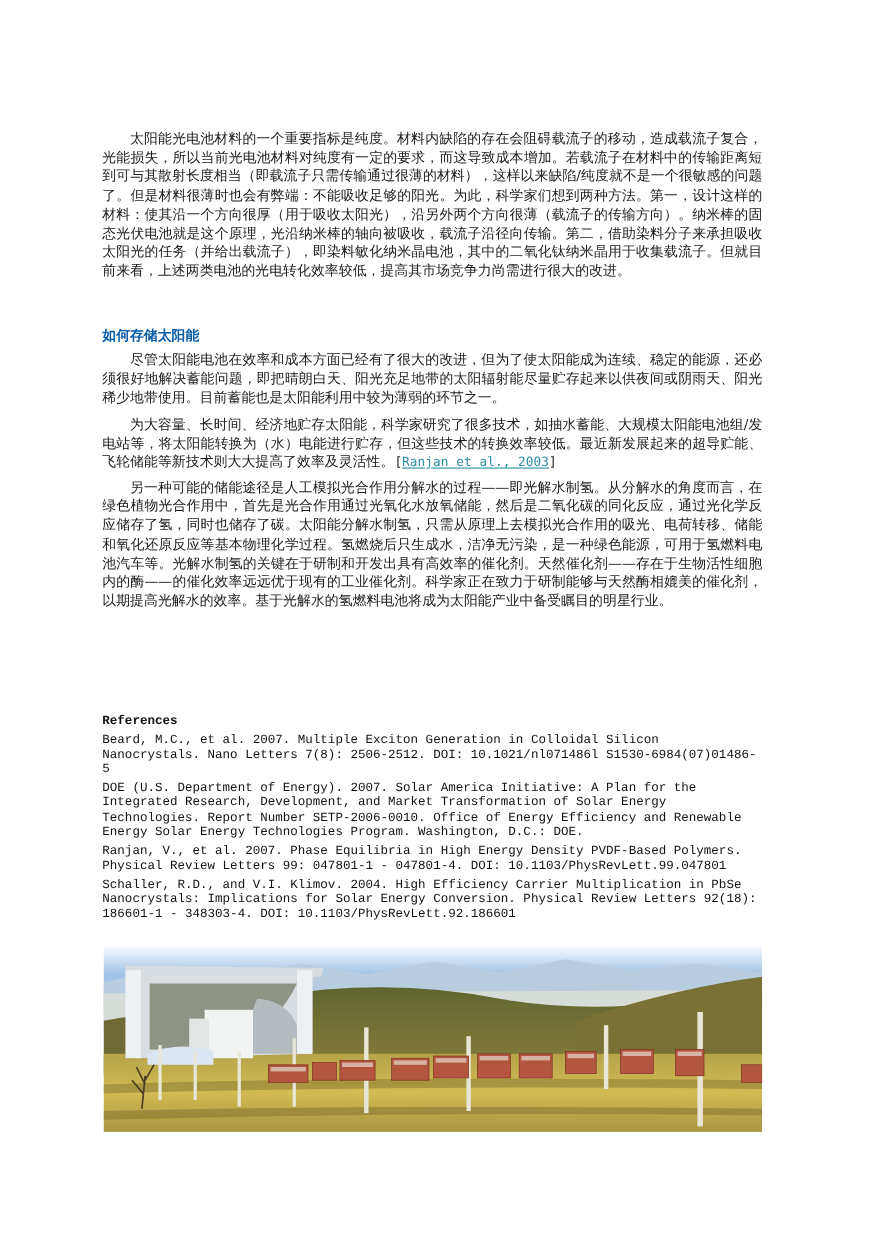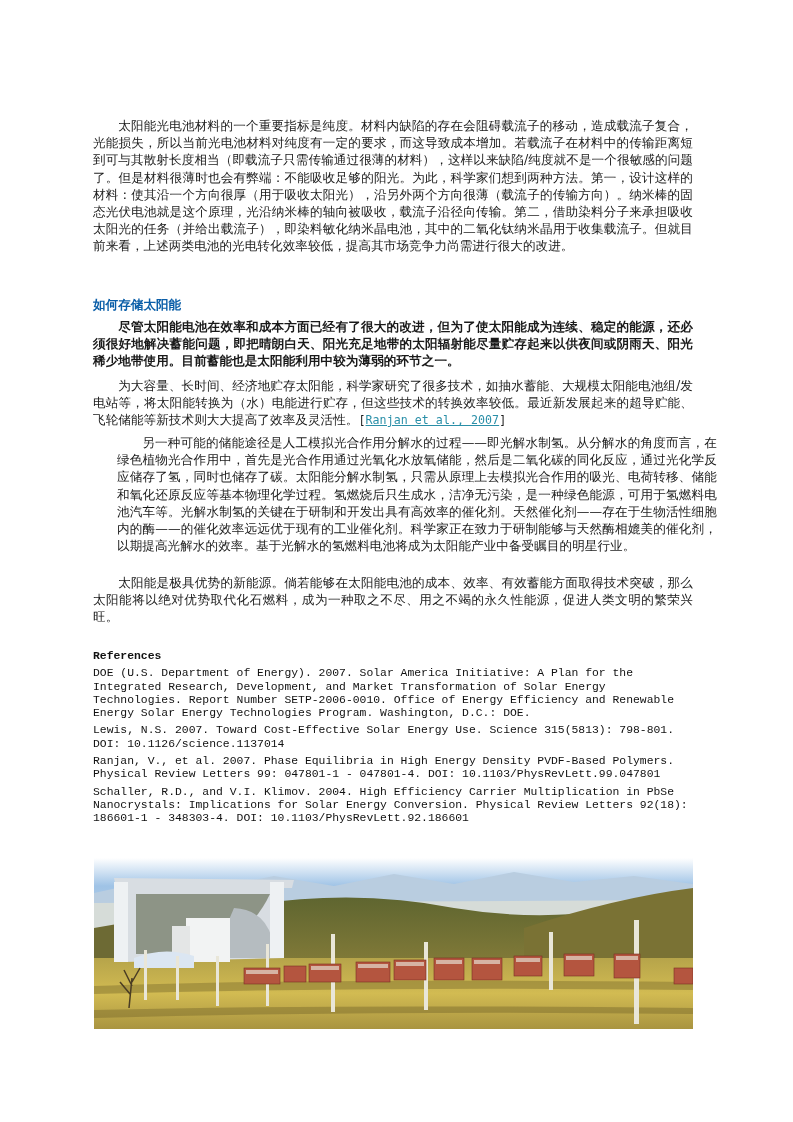--- a/index.html
+++ b/index.html
@@ -11,23 +11,23 @@
       font-size: 12.6px; line-height: 17.2px; color: #1a1a1a;
       text-align: justify; letter-spacing: 0.05px;
     }
     .body-text p { margin: 0; text-indent: 2em; }
     .p1 { top: 117px; }
     .heading {
       position: absolute; left: 93px; top: 296px;
       font-family: "DejaVu Sans", "Liberation Sans", sans-serif;
       font-weight: bold; font-size: 12.6px; color: #0a5ea8; line-height: 18px;
     }
-    .p2 { top: 318px; font-weight: bold; }
+    .p2 { top: 318px; }
     .p3 { top: 377px; }
-    .p4 { top: 434px; margin-left: 24px; }
+    .p4 { top: 434px; }
     .p5 { top: 574px; }
     .cite-link {
       font-family: "DejaVu Sans Mono", "Liberation Mono", monospace;
       font-size: 11.6px; color: #2a8fa8; text-decoration: underline;
     }
     .cite-bracket { font-family: "DejaVu Sans Mono", "Liberation Mono", monospace; font-size: 11.6px; }
     .refs {
       position: absolute; left: 93px; top: 650px; width: 600px;
       font-family: Liberation Mono, monospace;
       font-size: 11.4px; line-height: 13.3px; color: #111;
@@ -50,35 +50,32 @@
     <p>太阳能光电池材料的一个重要指标是纯度。材料内缺陷的存在会阻碍载流子的移动，造成载流子复合，光能损失，所以当前光电池材料对纯度有一定的要求，而这导致成本增加。若载流子在材料中的传输距离短到可与其散射长度相当（即载流子只需传输通过很薄的材料），这样以来缺陷/纯度就不是一个很敏感的问题了。但是材料很薄时也会有弊端：不能吸收足够的阳光。为此，科学家们想到两种方法。第一，设计这样的材料：使其沿一个方向很厚（用于吸收太阳光），沿另外两个方向很薄（载流子的传输方向）。纳米棒的固态光伏电池就是这个原理，光沿纳米棒的轴向被吸收，载流子沿径向传输。第二，借助染料分子来承担吸收太阳光的任务（并给出载流子），即染料敏化纳米晶电池，其中的二氧化钛纳米晶用于收集载流子。但就目前来看，上述两类电池的光电转化效率较低，提高其市场竞争力尚需进行很大的改进。</p>
   </div>
 
   <div class="heading">如何存储太阳能</div>
 
   <div class="body-text p2">
     <p>尽管太阳能电池在效率和成本方面已经有了很大的改进，但为了使太阳能成为连续、稳定的能源，还必须很好地解决蓄能问题，即把晴朗白天、阳光充足地带的太阳辐射能尽量贮存起来以供夜间或阴雨天、阳光稀少地带使用。目前蓄能也是太阳能利用中较为薄弱的环节之一。</p>
   </div>
 
   <div class="body-text p3">
-    <p><span>为大容量、长时间、经济地贮存太阳能，科学家研究了很多技术，如抽水蓄能、大规模太阳能电池组/发电站等，将太阳能转换为（水）电能进行贮存，但这些技术的转换效率较低。最近新发展起来的超导贮能、飞轮储能等新技术则大大提高了效率及灵活性。</span><span class="cite-bracket">[</span><span class="cite-link">Ranjan et al., 2007</span><span class="cite-bracket">]</span></p>
+    <p><span>为大容量、长时间、经济地贮存太阳能，科学家研究了很多技术，如抽水蓄能、大规模太阳能电池组/发电站等，将太阳能转换为（水）电能进行贮存，但这些技术的转换效率较低。最近新发展起来的超导贮能、飞轮储能等新技术则大大提高了效率及灵活性。</span><span class="cite-bracket">[</span><span class="cite-link">Ranjan et al., 2003</span><span class="cite-bracket">]</span></p>
   </div>
 
   <div class="body-text p4">
     <p>另一种可能的储能途径是人工模拟光合作用分解水的过程——即光解水制氢。从分解水的角度而言，在绿色植物光合作用中，首先是光合作用通过光氧化水放氧储能，然后是二氧化碳的同化反应，通过光化学反应储存了氢，同时也储存了碳。太阳能分解水制氢，只需从原理上去模拟光合作用的吸光、电荷转移、储能和氧化还原反应等基本物理化学过程。氢燃烧后只生成水，洁净无污染，是一种绿色能源，可用于氢燃料电池汽车等。光解水制氢的关键在于研制和开发出具有高效率的催化剂。天然催化剂——存在于生物活性细胞内的酶——的催化效率远远优于现有的工业催化剂。科学家正在致力于研制能够与天然酶相媲美的催化剂，以期提高光解水的效率。基于光解水的氢燃料电池将成为太阳能产业中备受瞩目的明星行业。</p>
   </div>
 
-  <div class="body-text p5">
-    <p>太阳能是极具优势的新能源。倘若能够在太阳能电池的成本、效率、有效蓄能方面取得技术突破，那么太阳能将以绝对优势取代化石燃料，成为一种取之不尽、用之不竭的永久性能源，促进人类文明的繁荣兴旺。</p>
-  </div>
 
   <div class="refs">
     <div class="refs-title">References</div>
+    <div class="ref">Beard, M.C., et al.  2007.  Multiple Exciton Generation in Colloidal Silicon Nanocrystals.  Nano Letters 7(8): 2506-2512.  DOI: 10.1021/nl071486l S1530-6984(07)01486-5</div>
     <div class="ref">DOE (U.S. Department of Energy).  2007.  Solar America Initiative: A Plan for the Integrated Research, Development, and Market Transformation of Solar Energy Technologies.  Report Number SETP-2006-0010.  Office of Energy Efficiency and Renewable Energy Solar Energy Technologies Program.  Washington, D.C.: DOE.</div>
-    <div class="ref">Lewis, N.S.  2007.  Toward Cost-Effective Solar Energy Use.  Science 315(5813): 798-801.  DOI: 10.1126/science.1137014</div>
     <div class="ref">Ranjan, V., et al.  2007.  Phase Equilibria in High Energy Density PVDF-Based Polymers.  Physical Review Letters 99: 047801-1 - 047801-4.  DOI: 10.1103/PhysRevLett.99.047801</div>
     <div class="ref">Schaller, R.D., and V.I. Klimov.  2004.  High Efficiency Carrier Multiplication in PbSe Nanocrystals: Implications for Solar Energy Conversion.  Physical Review Letters 92(18): 186601-1 - 348303-4.  DOI: 10.1103/PhysRevLett.92.186601</div>
   </div>
 
   <div class="photo">
     <svg viewBox="0 0 599 171" preserveAspectRatio="none">
       <defs>
         <linearGradient id="sky" x1="0" y1="0" x2="0" y2="1">
           <stop offset="0" stop-color="#ffffff"></stop>
           <stop offset="0.35" stop-color="#9fc3e6"></stop>

